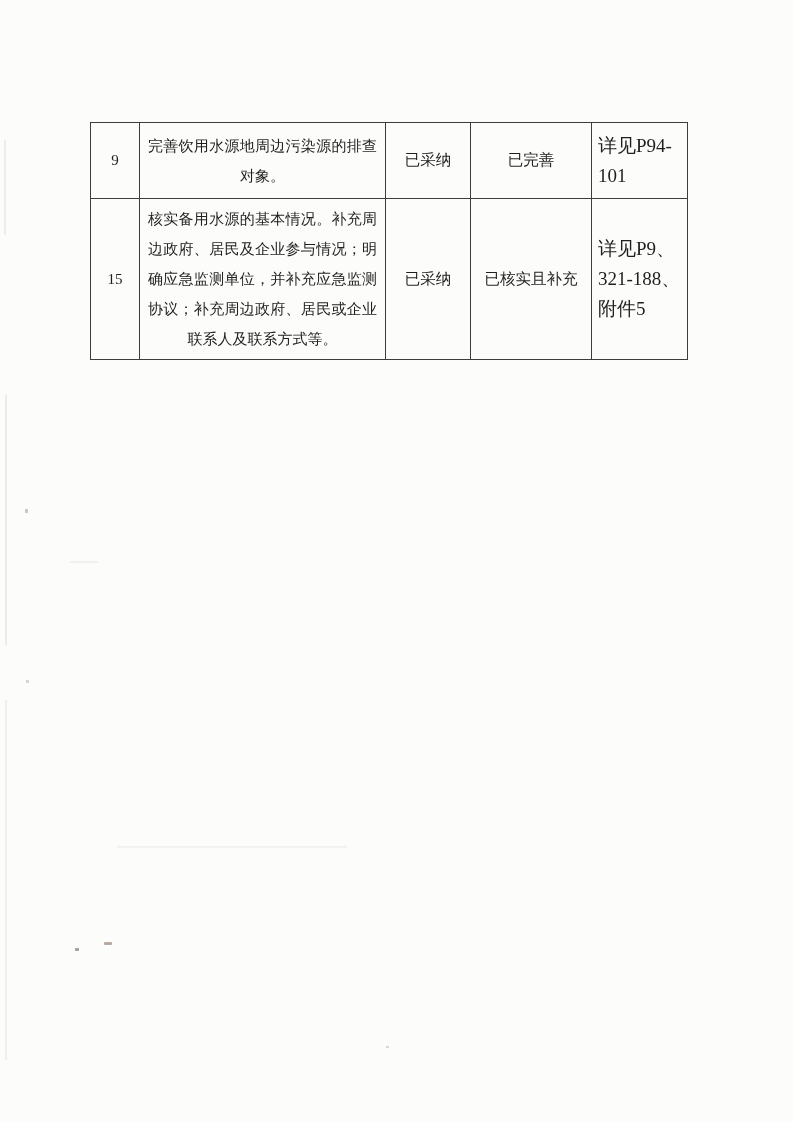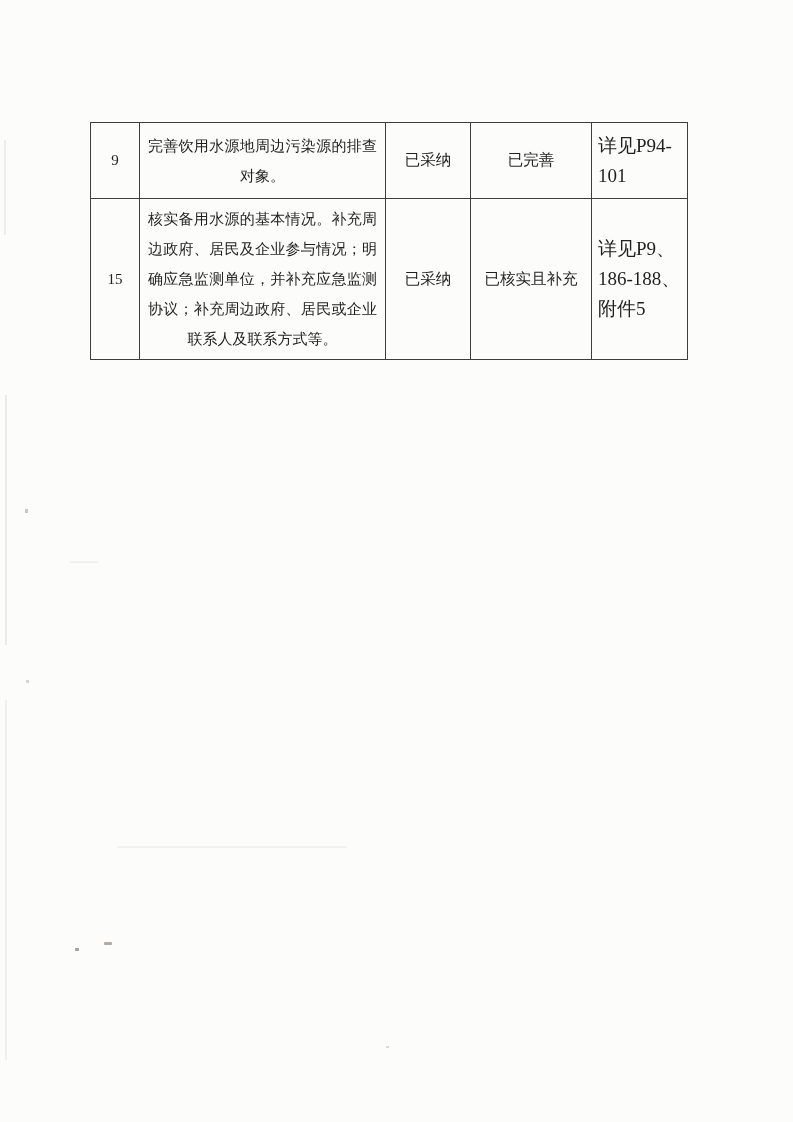--- a/index.html
+++ b/index.html
@@ -96,21 +96,21 @@
         <td class="c-desc">完善饮用水源地周边污染源的排查对象。</td>
         <td class="c-adopt">已采纳</td>
         <td class="c-impl">已完善</td>
         <td class="c-ref">详见P94-101</td>
       </tr>
       <tr class="row-10">
         <td class="c-no">15</td>
         <td class="c-desc">核实备用水源的基本情况。补充周边政府、居民及企业参与情况；明确应急监测单位，并补充应急监测协议；补充周边政府、居民或企业联系人及联系方式等。</td>
         <td class="c-adopt">已采纳</td>
         <td class="c-impl">已核实且补充</td>
-        <td class="c-ref">详见P9、186-188、附件5</td>
+        <td class="c-ref">详见P9、321-188、附件5</td>
       </tr>
     </tbody>
   </table>
 
   <div class="noise streak1"></div>
   <div class="noise streak2"></div>
   <div class="noise streak3"></div>
   <div class="noise speck1"></div>
   <div class="noise speck2"></div>
   <div class="noise speck3"></div>

